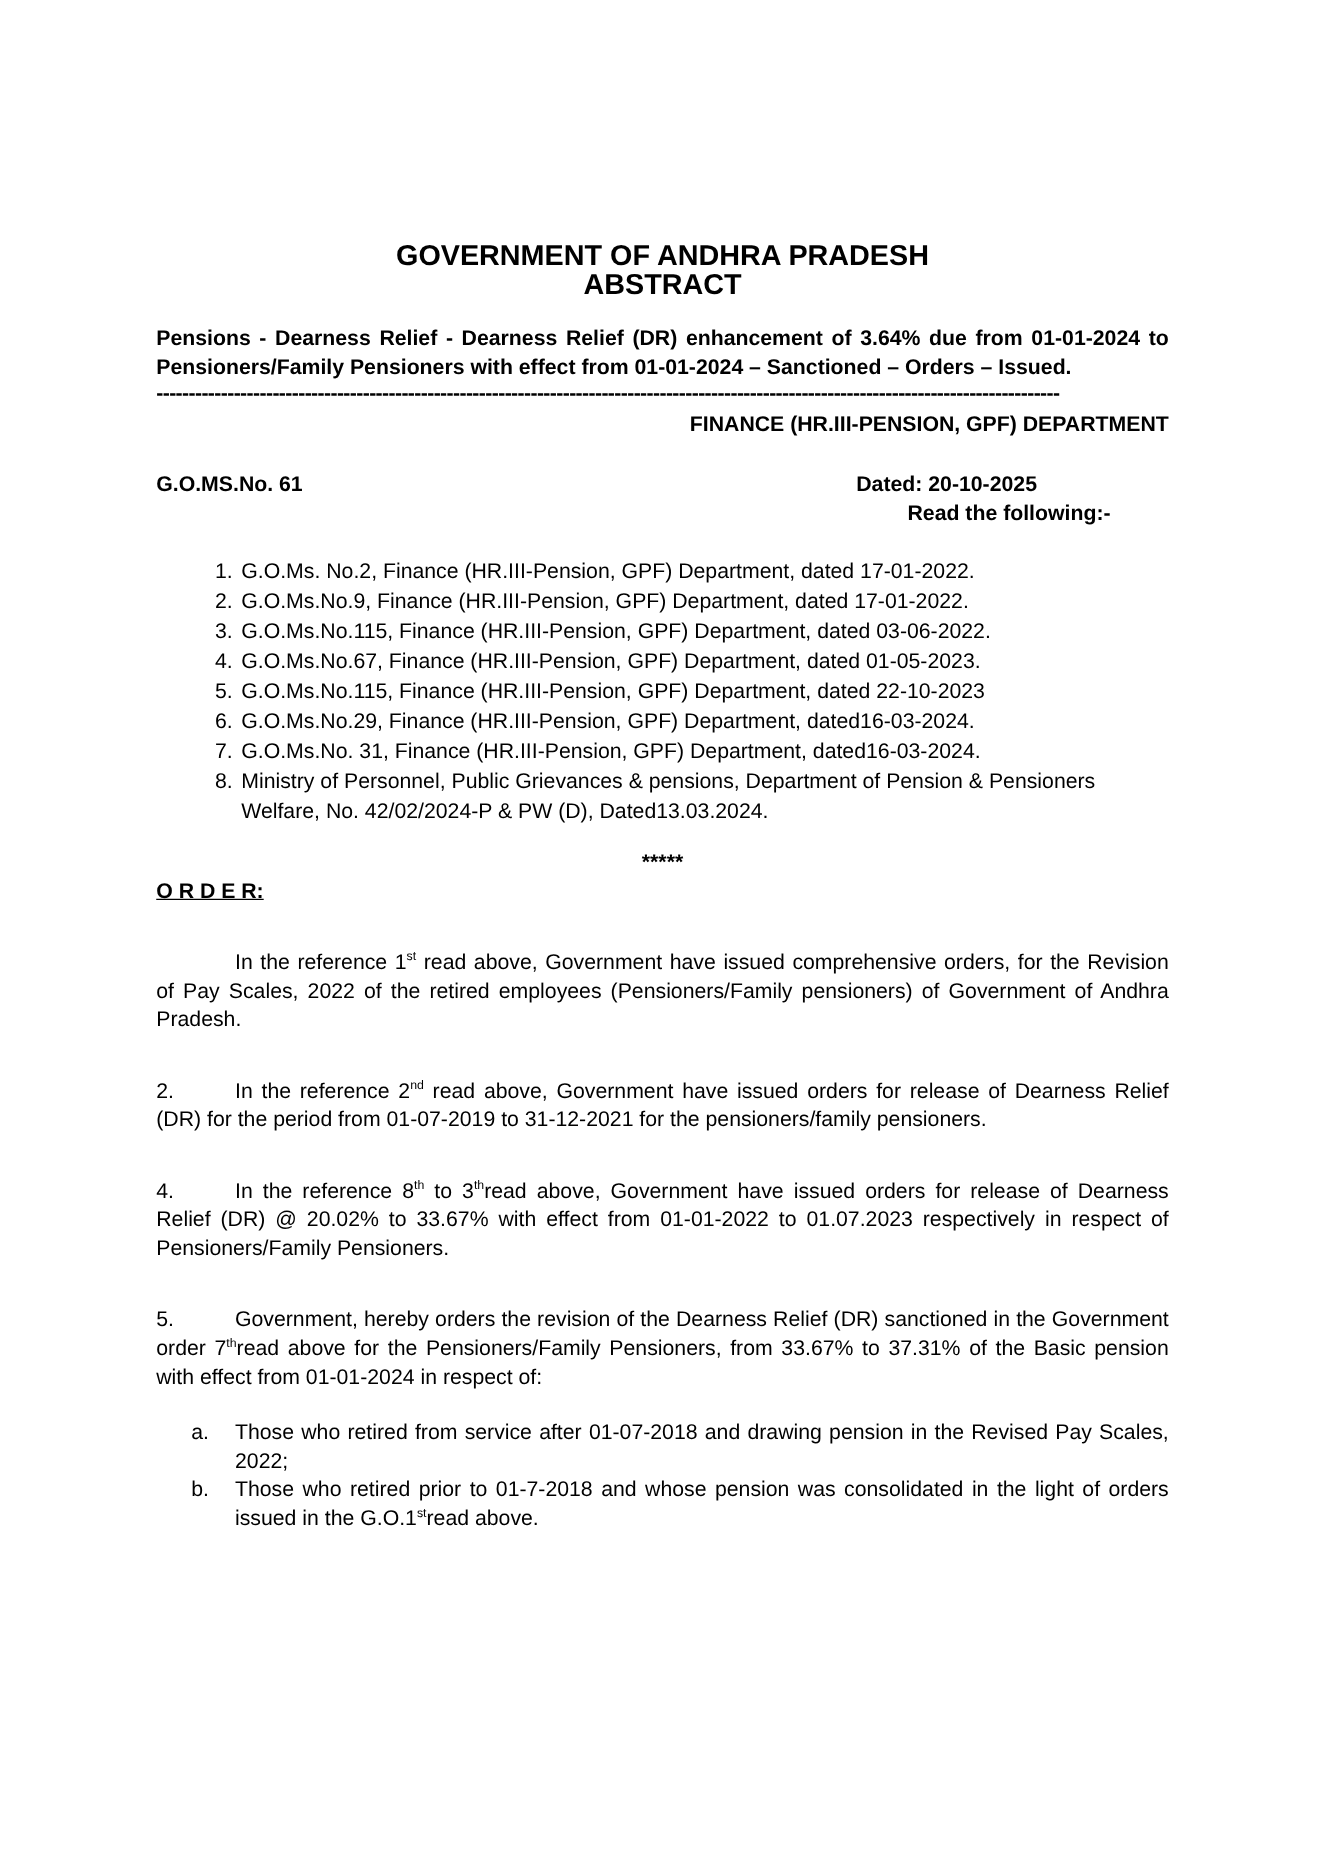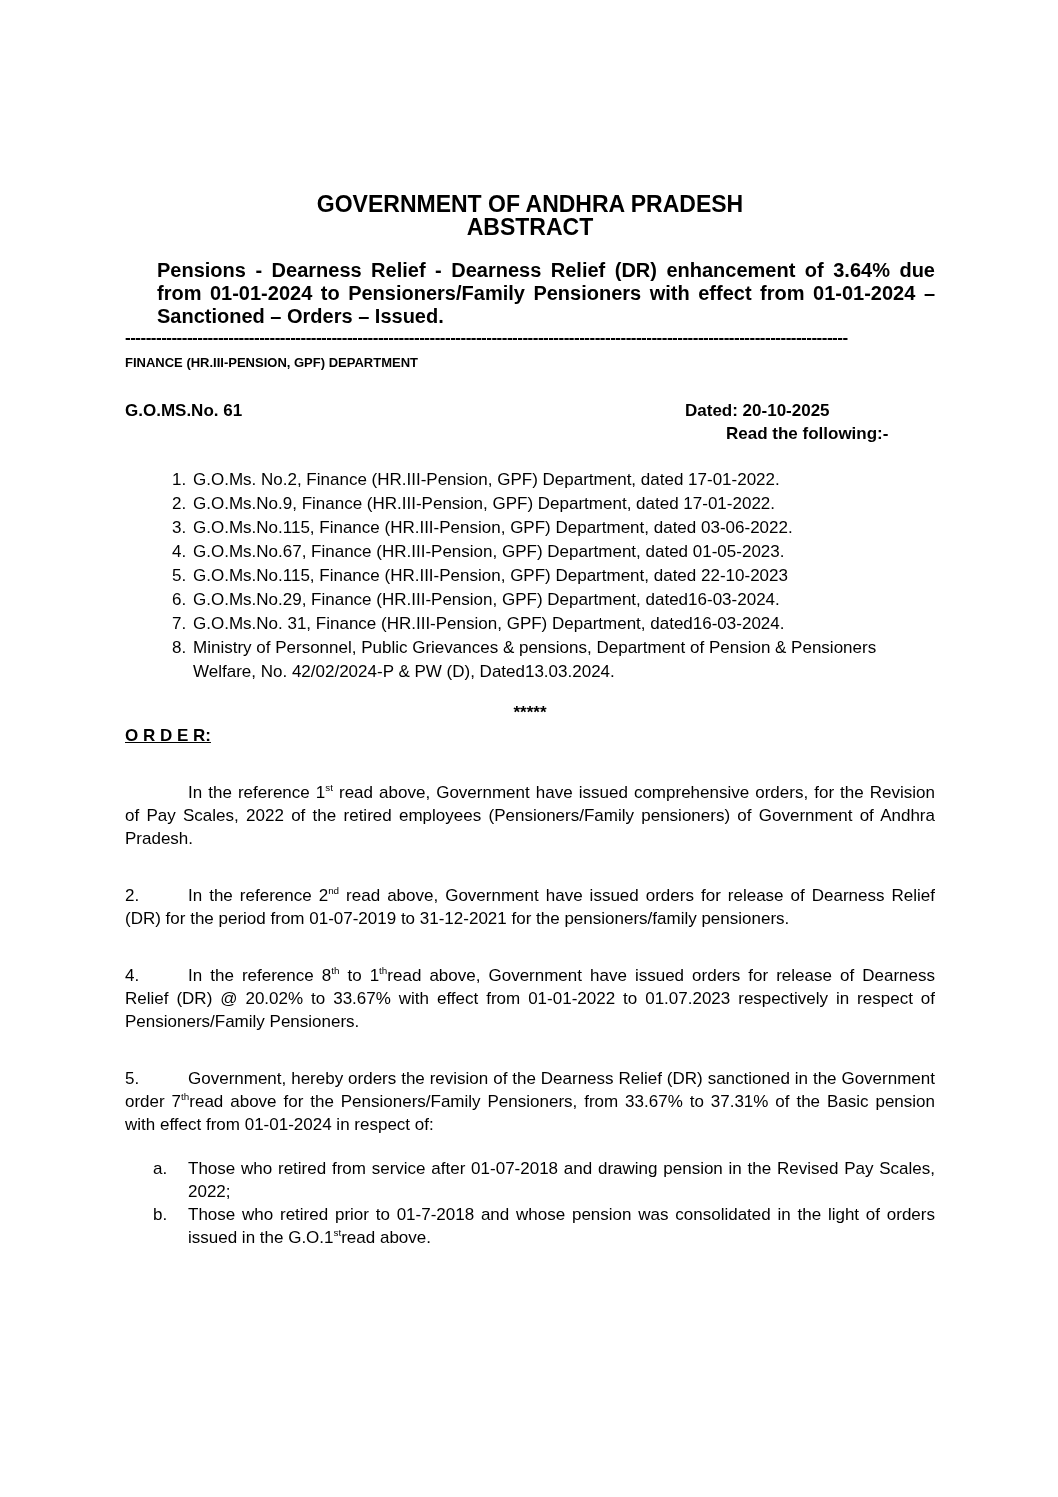--- a/index.html
+++ b/index.html
@@ -26,41 +26,40 @@
     width: 810px;
   }
   .title-line {
     font-size: 23px;
     line-height: 23px;
     font-weight: bold;
     text-align: center;
   }
   .subject {
     margin-top: 20px;
-    font-size: 20px;
+    font-size: 17px;
     line-height: 23px;
     font-weight: bold;
     text-align: justify;
-    margin-left: 32px;
   }
   .separator {
     margin-top: 3px;
     font-size: 17px;
     font-weight: bold;
     line-height: 14px;
     white-space: nowrap;
     overflow: hidden;
     letter-spacing: -0.5px;
   }
   .department {
     margin-top: 6px;
-    font-size: 13px;
-    line-height: 23px;
-    font-weight: bold;
-    text-align: left;
+    font-size: 17px;
+    line-height: 23px;
+    font-weight: bold;
+    text-align: right;
   }
   .go-row {
     position: relative;
     margin-top: 25px;
     font-size: 17px;
     line-height: 23px;
     font-weight: bold;
   }
   .go-row .dated {
     position: absolute;
@@ -194,21 +193,21 @@
 
     <div class="stars">*****</div>
 
     <div class="order-heading">O R D E R:</div>
 
     <p class="para first-indent"><span>In the reference 1</span><sup class="sup">st</sup><span> read above, Government have issued comprehensive orders, for the Revision of Pay Scales, 2022 of the retired employees (Pensioners/Family pensioners) of Government of Andhra Pradesh.</span></p>
 
     <p class="para"><span class="pnum">2.</span><span>In the reference 2</span><sup class="sup">nd</sup><span> read above, Government have issued orders for release of Dearness Relief (DR) for the period from 01-07-2019 to 31-12-2021 for the pensioners/family pensioners.</span></p>
 
 
-    <p class="para"><span class="pnum">4.</span><span>In the reference 8</span><sup class="sup">th</sup><span> to 1</span><sup class="sup">th</sup><span>read above, Government have issued orders for release of Dearness Relief (DR) @ 20.02% to 33.67% with effect from 01-01-2022 to 01.07.2023 respectively in respect of Pensioners/Family Pensioners.</span></p>
+    <p class="para"><span class="pnum">4.</span><span>In the reference 8</span><sup class="sup">th</sup><span> to 3</span><sup class="sup">th</sup><span>read above, Government have issued orders for release of Dearness Relief (DR) @ 20.02% to 33.67% with effect from 01-01-2022 to 01.07.2023 respectively in respect of Pensioners/Family Pensioners.</span></p>
 
     <p class="para"><span class="pnum">5.</span><span>Government, hereby orders the revision of the Dearness Relief (DR) sanctioned in the Government order 7</span><sup class="sup">th</sup><span>read above for the Pensioners/Family Pensioners, from 33.67% to 37.31% of the Basic pension with effect from 01-01-2024 in respect of:</span></p>
 
     <div class="sub-items">
       <div class="sub-row">
         <span class="sub-marker">a.</span>
         <span class="sub-text"><span>Those who retired from service after 01-07-2018 and drawing pension in the Revised Pay Scales, 2022;</span></span>
       </div>
       <div class="sub-row">
         <span class="sub-marker">b.</span>

